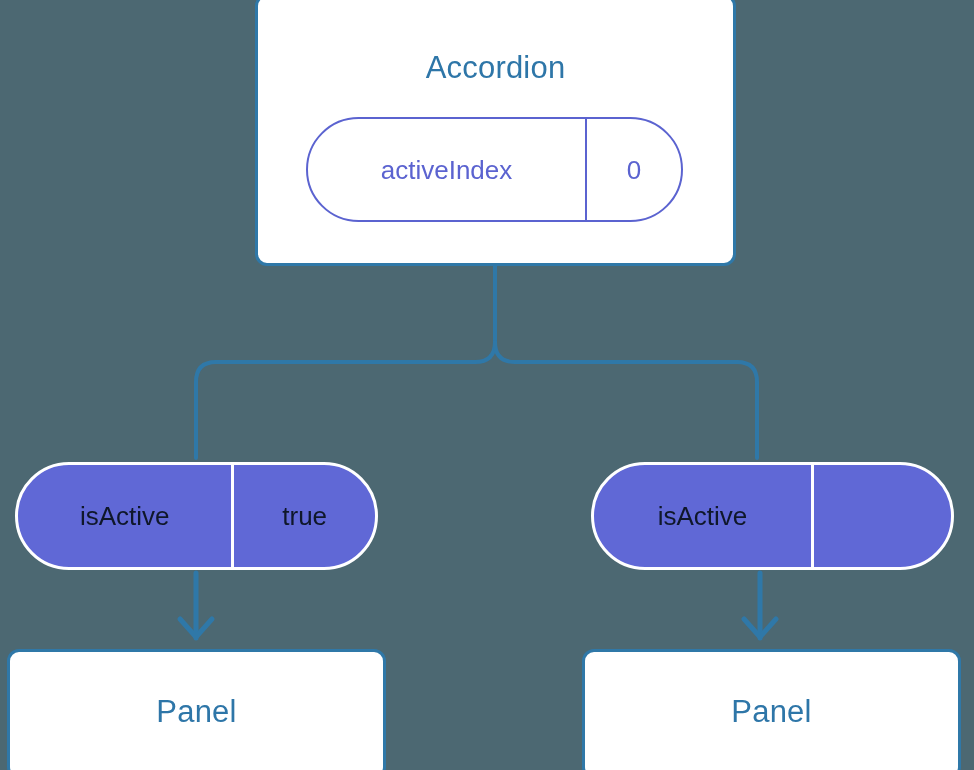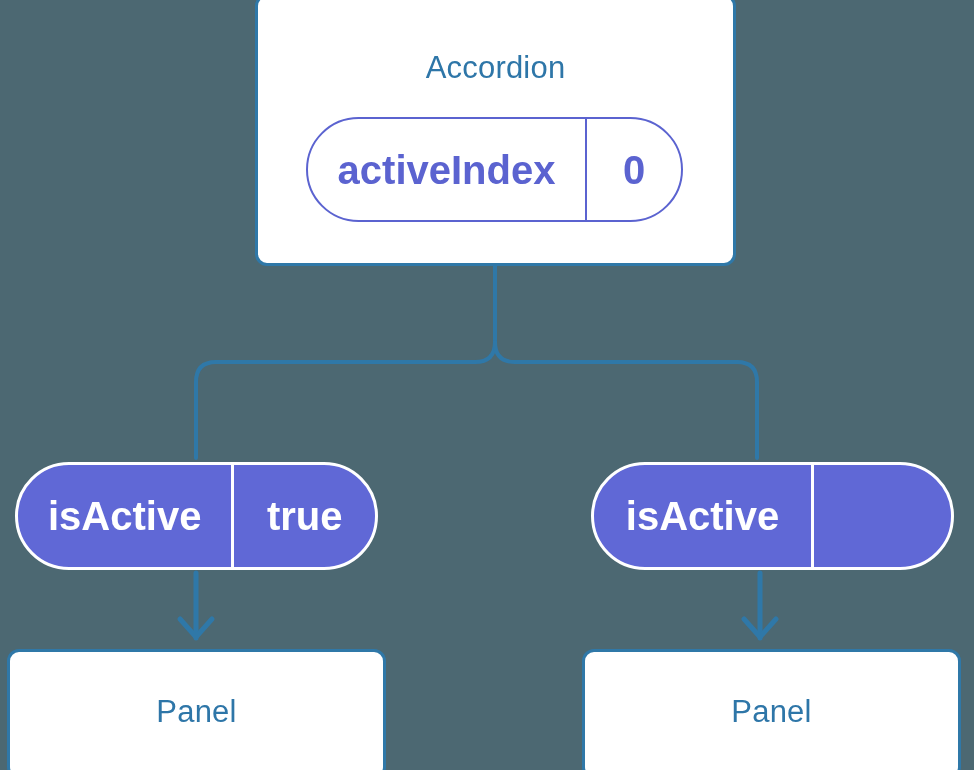--- a/index.html
+++ b/index.html
@@ -88,22 +88,22 @@
     align-items: stretch;
     border-radius: 999px;
     overflow: hidden;
   }
   .pill .cell {
     display: flex;
     align-items: center;
     justify-content: center;
     box-sizing: border-box;
     white-space: nowrap;
-    font-size: 40px;
-    font-weight: 700;
+    font-size: 26px;
+    font-weight: 400;
     line-height: 1;
   }
 
   
   .pill-outline {
     background: #ffffff;
     border: 2px solid #5b63d0;
   }
   .pill-outline .cell {
     color: #5b63d0;
@@ -111,21 +111,21 @@
   .pill-outline .cell-key {
     border-right: 2px solid #5b63d0;
   }
 
   
   .pill-filled {
     background: #6068d6;
     border: 3px solid #ffffff;
   }
   .pill-filled .cell {
-    color: #ffffff;
+    color: #0f172a;
   }
   .pill-filled .cell-key {
     border-right: 3px solid #ffffff;
   }
 
   #pill-active-index {
     left: 306px;
     top: 117px;
     width: 377px;
     height: 105px;

